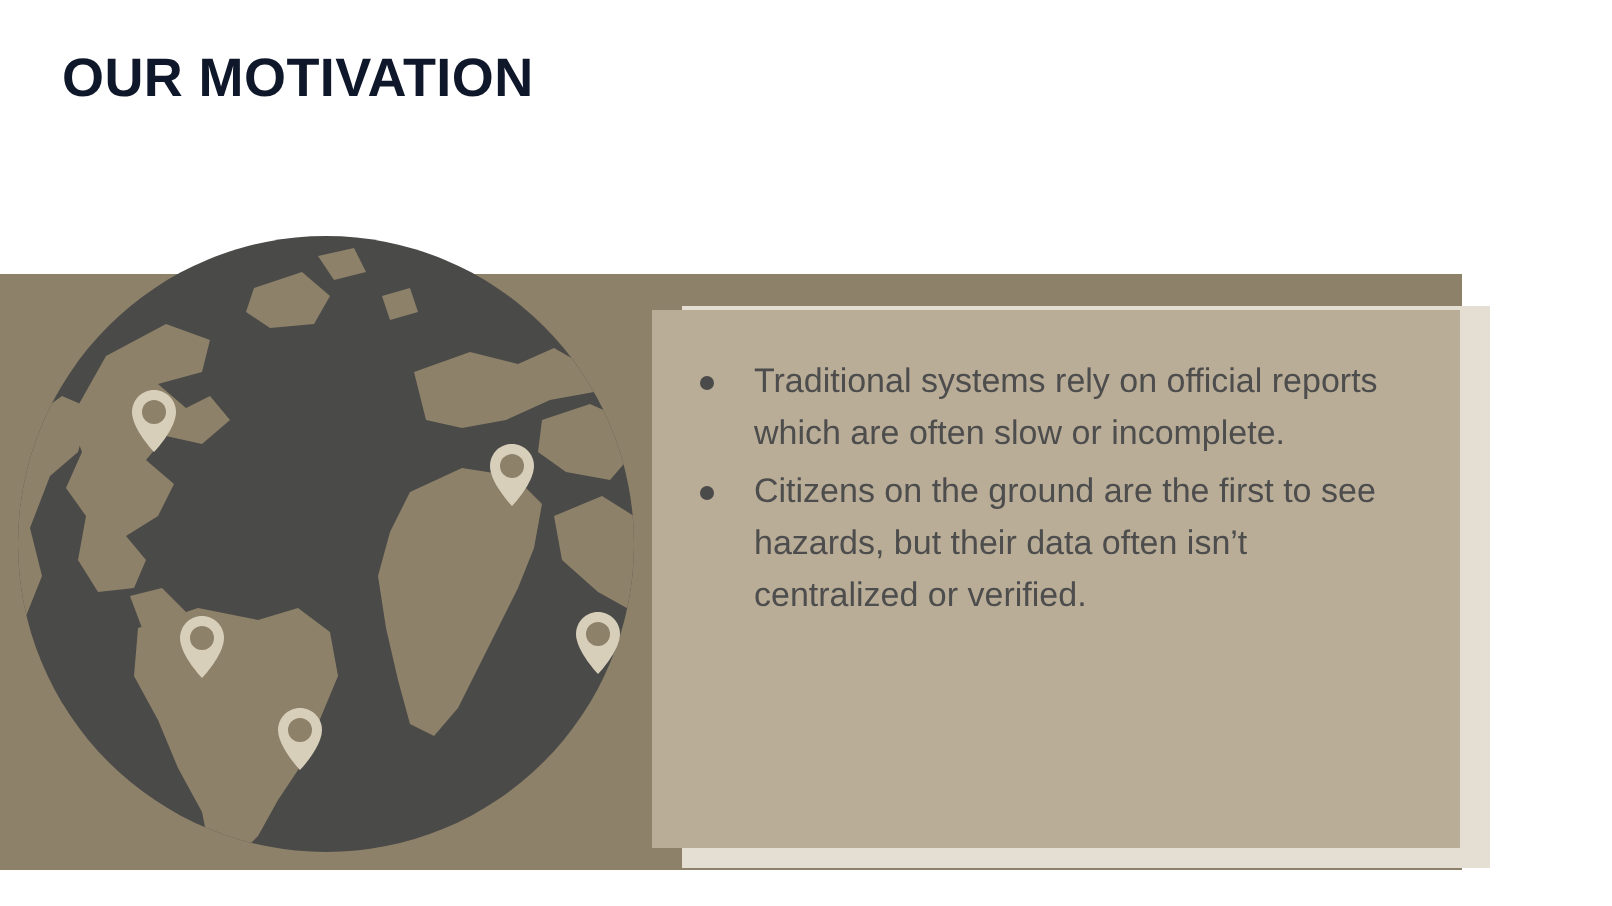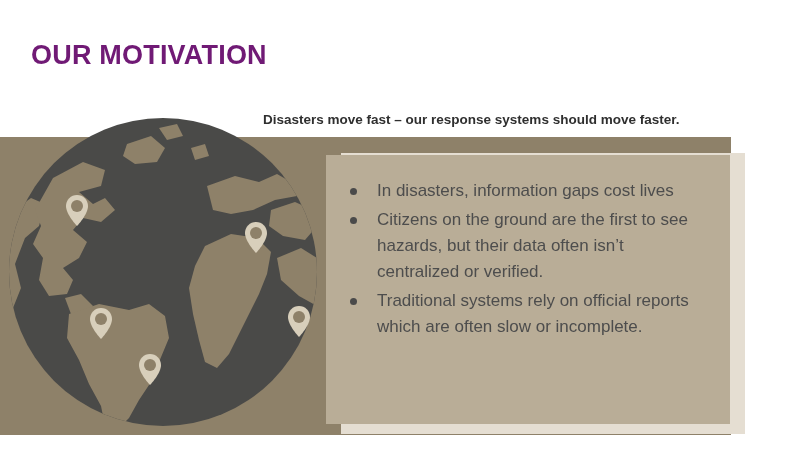--- a/index.html
+++ b/index.html
@@ -17,25 +17,25 @@
     width: 806px;
     height: 453px;
     background: #ffffff;
     overflow: hidden;
   }
 
   
   #slide-title {
     position: absolute;
     left: 31px;
-    top: 40px;
+    top: 24px;
     font-size: 27px;
     font-weight: bold;
     letter-spacing: 0.2px;
-    color: #701a75;
+    color: #0f172a;
     white-space: nowrap;
   }
 
   
   #band {
     position: absolute;
     left: 0px;
     top: 137px;
     width: 731px;
     height: 298px;
@@ -187,34 +187,29 @@
         </g>
         <g transform="translate(130,236)">
           <path fill="#d8cfbb" d="M11,0 C4.9,0 0,4.9 0,11 C0,19.5 11,31 11,31
                 C11,31 22,19.5 22,11 C22,4.9 17.1,0 11,0 Z"></path>
           <circle cx="11" cy="11" r="6" fill="#8e8169"></circle>
         </g>
       </g>
     </svg>
   </div>
 
-  <div id="subtitle">Disasters move fast – our response systems should move faster.</div>
 
   <div id="panel-shadow"></div>
 
   <div id="panel">
     <ul id="bullet-list">
       <li class="bullet-row">
         <span class="bullet-dot"></span>
-        <span class="bullet-text">In disasters, information gaps cost lives</span>
+        <span class="bullet-text">Traditional systems rely on official reports which are often slow or incomplete.</span>
       </li>
       <li class="bullet-row">
         <span class="bullet-dot"></span>
         <span class="bullet-text">Citizens on the ground are the first to see hazards, but their data often isn’t centralized or verified.</span>
       </li>
-      <li class="bullet-row">
-        <span class="bullet-dot"></span>
-        <span class="bullet-text">Traditional systems rely on official reports which are often slow or incomplete.</span>
-      </li>
     </ul>
   </div>
 
 </div>
 
 </body></html>

